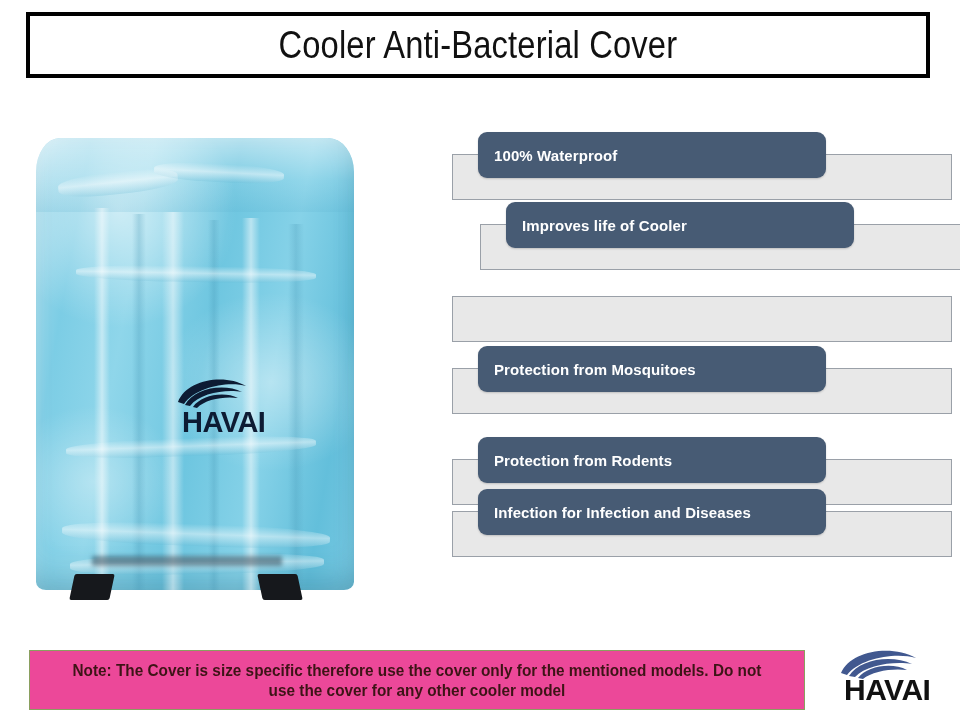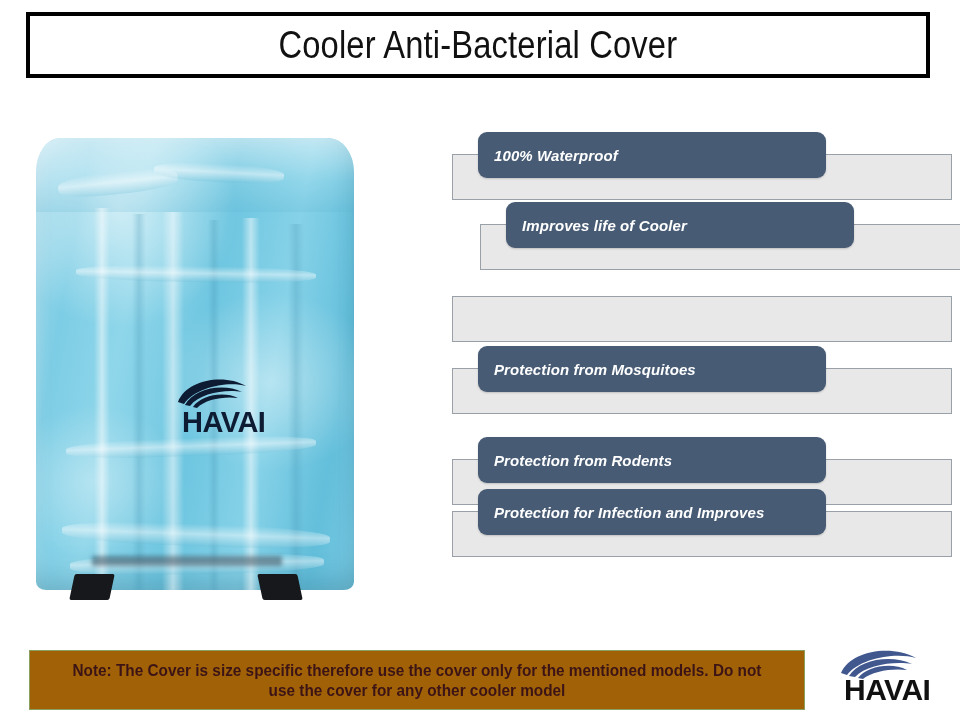--- a/index.html
+++ b/index.html
@@ -146,21 +146,20 @@
   #cover-brand svg { display: block; width: 100%; height: 100%; }
 
   
   #feature-list {
     position: absolute;
     left: 0;
     top: 0;
     width: 960px;
     height: 720px;
     pointer-events: none;
-    font-style: italic;
   }
   .feature-row {
     position: absolute;
     left: 452px;
     width: 500px;
     height: 68px;
     pointer-events: auto;
   }
   .feature-track {
     position: absolute;
@@ -196,21 +195,21 @@
 
   
   #note-box {
     position: absolute;
     left: 29px;
     top: 650px;
     width: 776px;
     height: 60px;
     border: 1px solid #8aa05f;
     box-sizing: border-box;
-    background: #a16207;
+    background: #ec4899;
     display: flex;
     align-items: center;
     justify-content: center;
     padding: 0 10px;
   }
   #note-text {
     font-family: "Liberation Sans Narrow", "Liberation Sans", sans-serif;
     font-size: 16.5px;
     font-weight: bold;
     color: #3d1416;
@@ -307,21 +306,21 @@
     <div class="feature-row" style="top:417px;margin-top:20px;">
       <div class="feature-track"></div>
       <div class="feature-pill">
         <span class="feature-label">Protection from Rodents</span>
       </div>
     </div>
 
     <div class="feature-row" style="top:489px;">
       <div class="feature-track"></div>
       <div class="feature-pill">
-        <span class="feature-label">Protection for Infection and Improves</span>
+        <span class="feature-label">Infection for Infection and Diseases</span>
       </div>
     </div>
 
   </div>
 
   <div id="note-box">
     <div id="note-text">Note: The Cover is size specific therefore use the cover only for the mentioned models. Do not use the cover for any other cooler model</div>
   </div>
 
   <div id="footer-logo">

